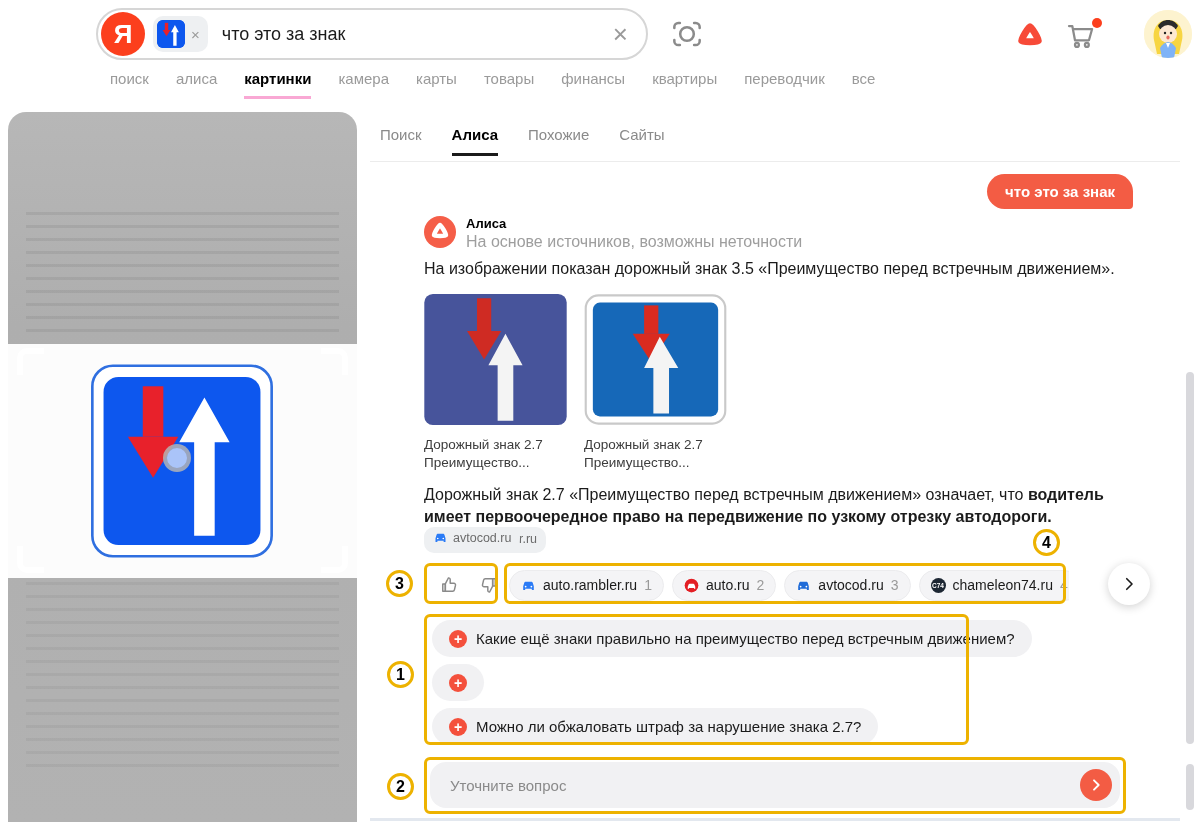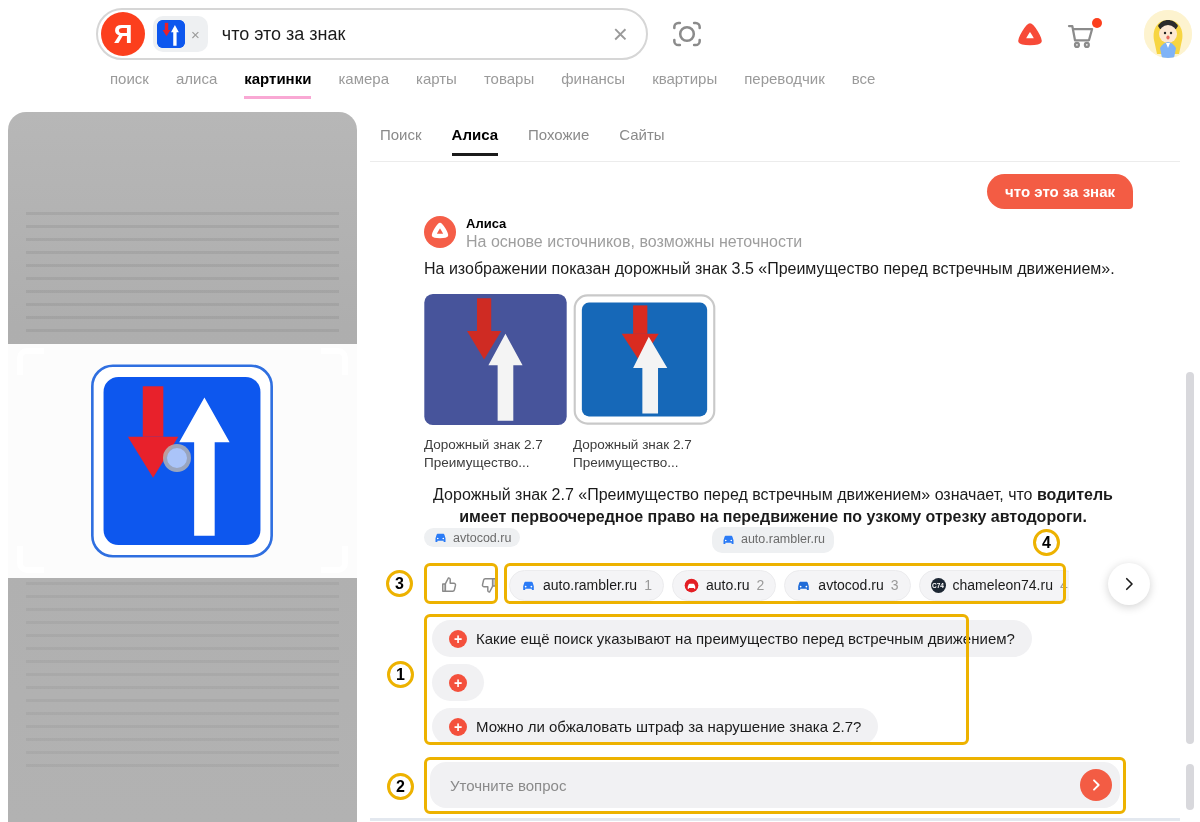--- a/index.html
+++ b/index.html
@@ -60,26 +60,26 @@
   .bubble { position:absolute; right:47px; top:62px; background:#f35c44; color:#fff;
     font-weight:bold; font-size:15px; padding:9px 18px; border-radius:18px 18px 4px 18px; }
 
   .al-head { position:absolute; left:54px; top:104px; display:flex; gap:10px; }
   .al-ava { width:32px; height:32px; }
   .al-name { font-size:13px; font-weight:bold; color:#000; }
   .al-sub { font-size:16px; color:#9e9e9e; margin-top:2px; }
 
   .p1 { position:absolute; left:54px; top:148px; width:730px; font-size:16px; color:#1b1b1b; }
 
-  .figs { position:absolute; left:54px; top:182px; display:flex; gap:6px;justify-content:flex-end; }
+  .figs { position:absolute; left:54px; top:182px; display:flex; gap:17px;justify-content:flex-end; }
   .fig { width:143px; }
   .fig .caption { font-size:13.5px; color:#3c3c3c; line-height:18px; margin-top:7px; }
   .thumb { width:143px; height:131px; }
 
-  .p2 { position:absolute; left:42px; top:372px; width:722px; font-size:16px; color:#1b1b1b; line-height:21.5px;text-align:center; }
+  .p2 { position:absolute; left:54px; top:372px; width:722px; font-size:16px; color:#1b1b1b; line-height:21.5px; }
   .p2 b { font-weight:bold; }
   .src-pill { display:inline-flex; align-items:center; gap:5px; background:#eef0f2; border-radius:10px;
     padding:2px 9px; font-size:12.5px; color:#6b6b6b; vertical-align:middle; }
   .src-pill-row { position:absolute; left:54px; top:416px; }
 
   .thumbs { position:absolute; left:62px; top:456px; display:flex; gap:6px; }
   .tbtn { width:34px; height:34px; border-radius:50%; display:flex; align-items:center; justify-content:center; cursor:pointer; }
 
   .chips { position:absolute; left:139px; top:454px; width:560px; height:38px; overflow:hidden;
     display:flex; gap:8px; align-items:center; white-space:nowrap; }
@@ -349,21 +349,21 @@
     </div>
     <div class="next-btn">
       <svg width="18" height="18" viewBox="0 0 24 24" fill="none" stroke="#1b1b1b" stroke-width="2.2" stroke-linecap="round" stroke-linejoin="round">
         <path d="M9 5l7 7-7 7"></path>
       </svg>
     </div>
 
     <div class="sugs">
       <span class="sug">
         <span class="plus">+</span>
-        <span>Какие ещё поиск указывают на преимущество перед встречным движением?</span>
+        <span>Какие ещё знаки правильно на преимущество перед встречным движением?</span>
       </span>
       <span class="sug">
         <span class="plus">+</span>
       </span>
       <span class="sug">
         <span class="plus">+</span>
         <span>Можно ли обжаловать штраф за нарушение знака 2.7?</span>
       </span>
     </div>
 

